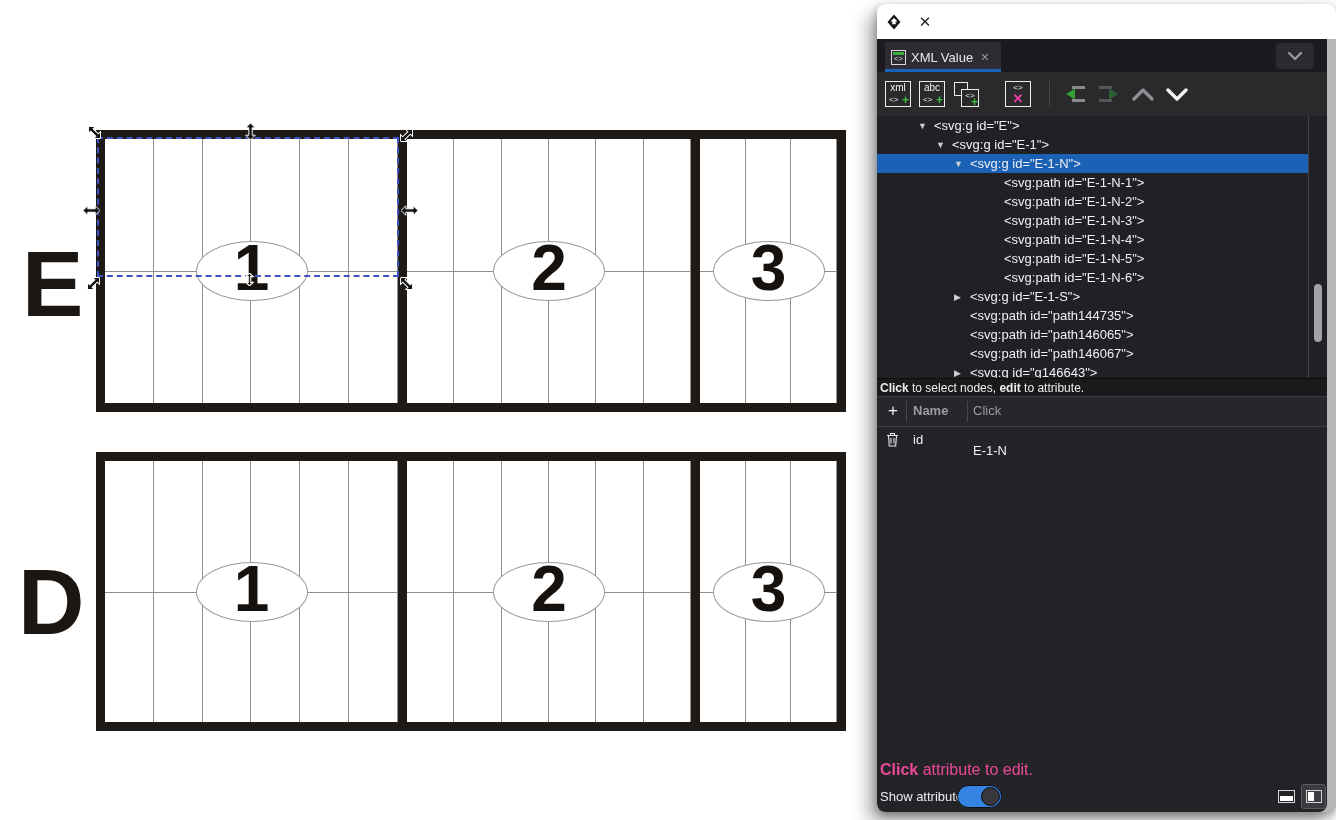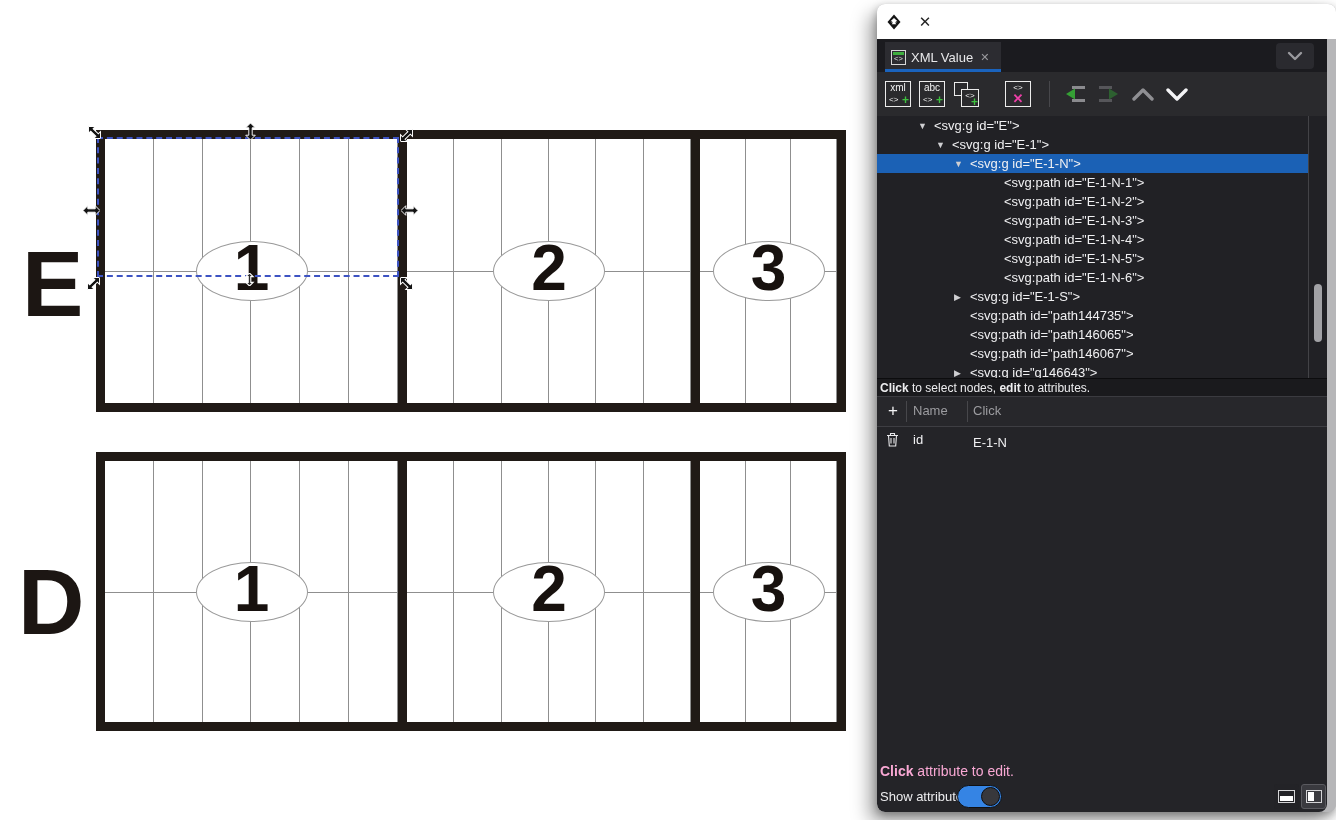--- a/index.html
+++ b/index.html
@@ -111,30 +111,30 @@
   .tree-hint{height:17px;background:#1a1a1d;border-top:1px solid #0c0c0e;color:#ededef;
     font-size:12px;display:flex;align-items:center;padding-left:3px;flex:none;white-space:pre;}
 
   
   .attr-head{height:29px;background:#27272b;border-top:1px solid #3b3b40;border-bottom:1px solid #3e3e43;
     position:relative;flex:none;color:#9c9ca0;font-size:13px;}
   .attr-head .plusbtn{position:absolute;left:6px;top:4px;width:20px;height:20px;color:#f4f4f6;
     font-size:17px;display:flex;align-items:center;justify-content:center;}
   .attr-head .csep1{position:absolute;left:29px;top:4px;bottom:4px;width:1px;background:#47474b;}
   .attr-head .csep2{position:absolute;left:90px;top:4px;bottom:4px;width:1px;background:#47474b;}
-  .attr-head .hname{position:absolute;left:36px;top:6px;}
+  .attr-head .hname{position:absolute;left:36px;top:6px;font-weight:bold;}
   .attr-head .hvalue{position:absolute;left:96px;top:6px;}
   .attr-row{height:26px;position:relative;flex:none;color:#f0f0f2;font-size:13px;}
   .attr-row .trash{position:absolute;left:9px;top:5px;}
   .attr-row .aname{position:absolute;left:36px;top:5px;}
-  .attr-row .avalue{position:absolute;left:96px;top:8px;}
+  .attr-row .avalue{position:absolute;left:96px;top:16px;}
 
   .filler{flex:1;}
 
-  .edit-hint{color:#f9a8d4;font-size:14px;padding:2px 0 3px 3px;flex:none;white-space:pre;}
+  .edit-hint{color:#ec4899;font-size:16px;padding:2px 0 3px 3px;flex:none;white-space:pre;}
   .bottom-row{height:30px;position:relative;flex:none;}
   .bottom-row .show-label{position:absolute;left:3px;top:7px;color:#ededef;font-size:13px;}
   .toggle{position:absolute;left:80px;top:3px;width:45px;height:23px;border-radius:12px;
     border:1px solid #101012;box-sizing:border-box;}
   .toggle .knob{position:absolute;right:1px;top:1px;width:19px;height:19px;border-radius:50%;
     background:#38383c;border:1.5px solid #0e0e10;box-sizing:border-box;}
   .laybtn{position:absolute;top:2px;width:25px;height:25px;border-radius:3px;
     display:flex;align-items:center;justify-content:center;box-sizing:border-box;}
   .laybtn.b1{left:397px;background:#232327;}
   .laybtn.b2{left:424px;background:#3a3a3f;border:1px solid #5a5a5f;}
@@ -345,21 +345,21 @@
       <div class="trow lvl4"><span class="exp"></span><span>&lt;svg:path id="E-1-N-6"&gt;</span></div>
       <div class="trow lvl3"><span class="exp">▶</span><span>&lt;svg:g id="E-1-S"&gt;</span></div>
       <div class="trow lvl3"><span class="exp"></span><span>&lt;svg:path id="path144735"&gt;</span></div>
       <div class="trow lvl3"><span class="exp"></span><span>&lt;svg:path id="path146065"&gt;</span></div>
       <div class="trow lvl3"><span class="exp"></span><span>&lt;svg:path id="path146067"&gt;</span></div>
       <div class="trow lvl3"><span class="exp">▶</span><span>&lt;svg:g id="g146643"&gt;</span></div>
       <div class="vsep"></div>
       <div class="thumb"></div>
     </div>
 
-    <div class="tree-hint"><b>Click</b><span> to select nodes, </span><b>edit</b><span> to attributes.</span></div>
+    <div class="tree-hint"><b>Click</b><span> to select nodes, </span><b>edit</b><span> to attribute.</span></div>
 
     <div class="attr-head">
       <div class="plusbtn">+</div>
       <div class="csep1"></div>
       <div class="csep2"></div>
       <div class="hname">Name</div>
       <div class="hvalue">Click</div>
     </div>
     <div class="attr-row">
       <svg class="trash" width="13" height="15" viewBox="0 0 13 15">

